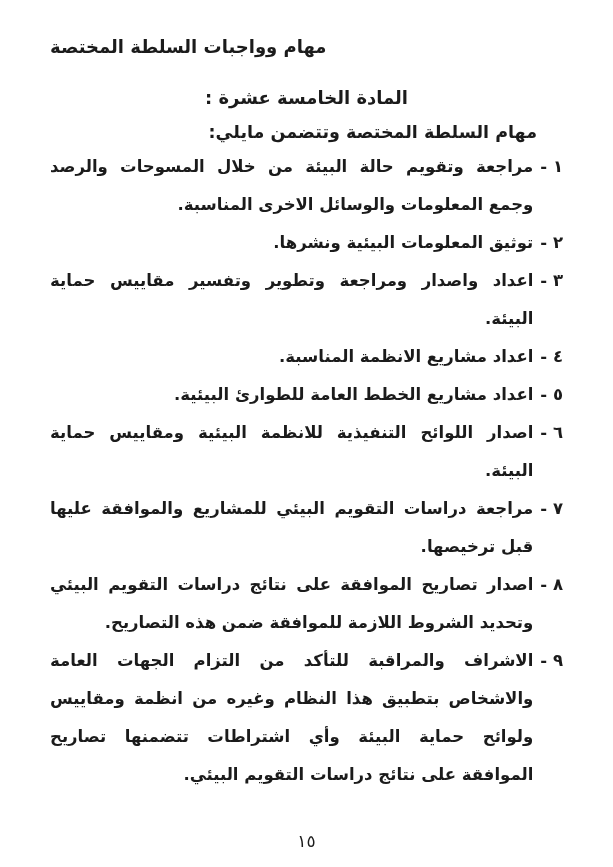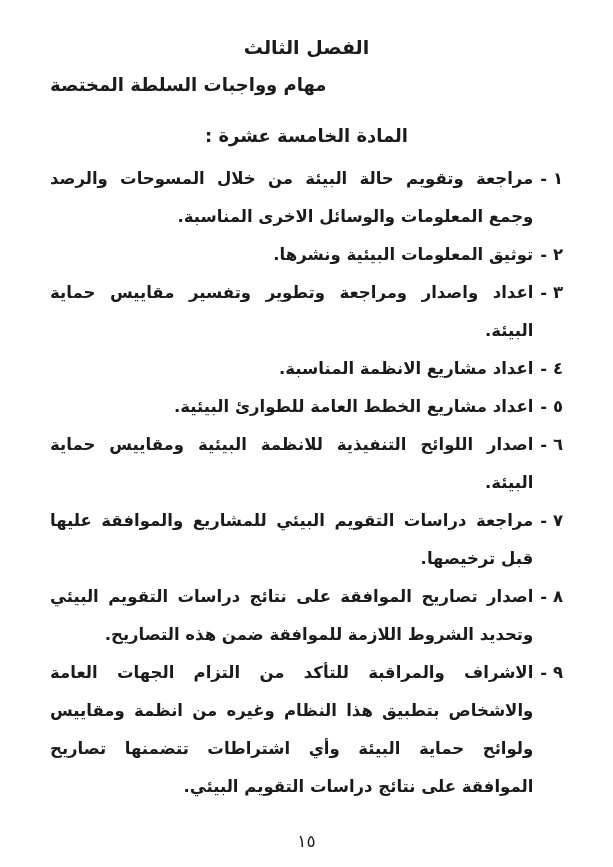--- a/index.html
+++ b/index.html
@@ -71,25 +71,25 @@
     text-align: center;
     font-weight: normal;
     font-size: 17px;
   }
 </style>
 </head>
 <body>
 
 <div class="page">
 
-  <div class="chapter-title">الفصل الثالث</div>
   <div class="chapter-subtitle">مهام وواجبات السلطة المختصة</div>
 
   <div class="article-heading">المادة الخامسة عشرة :</div>
 
+  <div class="intro-line">مهام السلطة المختصة وتتضمن مايلي:</div>
 
   <div class="items">
     <div class="item">
       <span class="num">١ -</span>
       <span class="text">مراجعة وتقويم حالة البيئة من خلال المسوحات والرصد وجمع المعلومات والوسائل الاخرى المناسبة.</span>
     </div>
     <div class="item">
       <span class="num">٢ -</span>
       <span class="text">توثيق المعلومات البيئية ونشرها.</span>
     </div>

